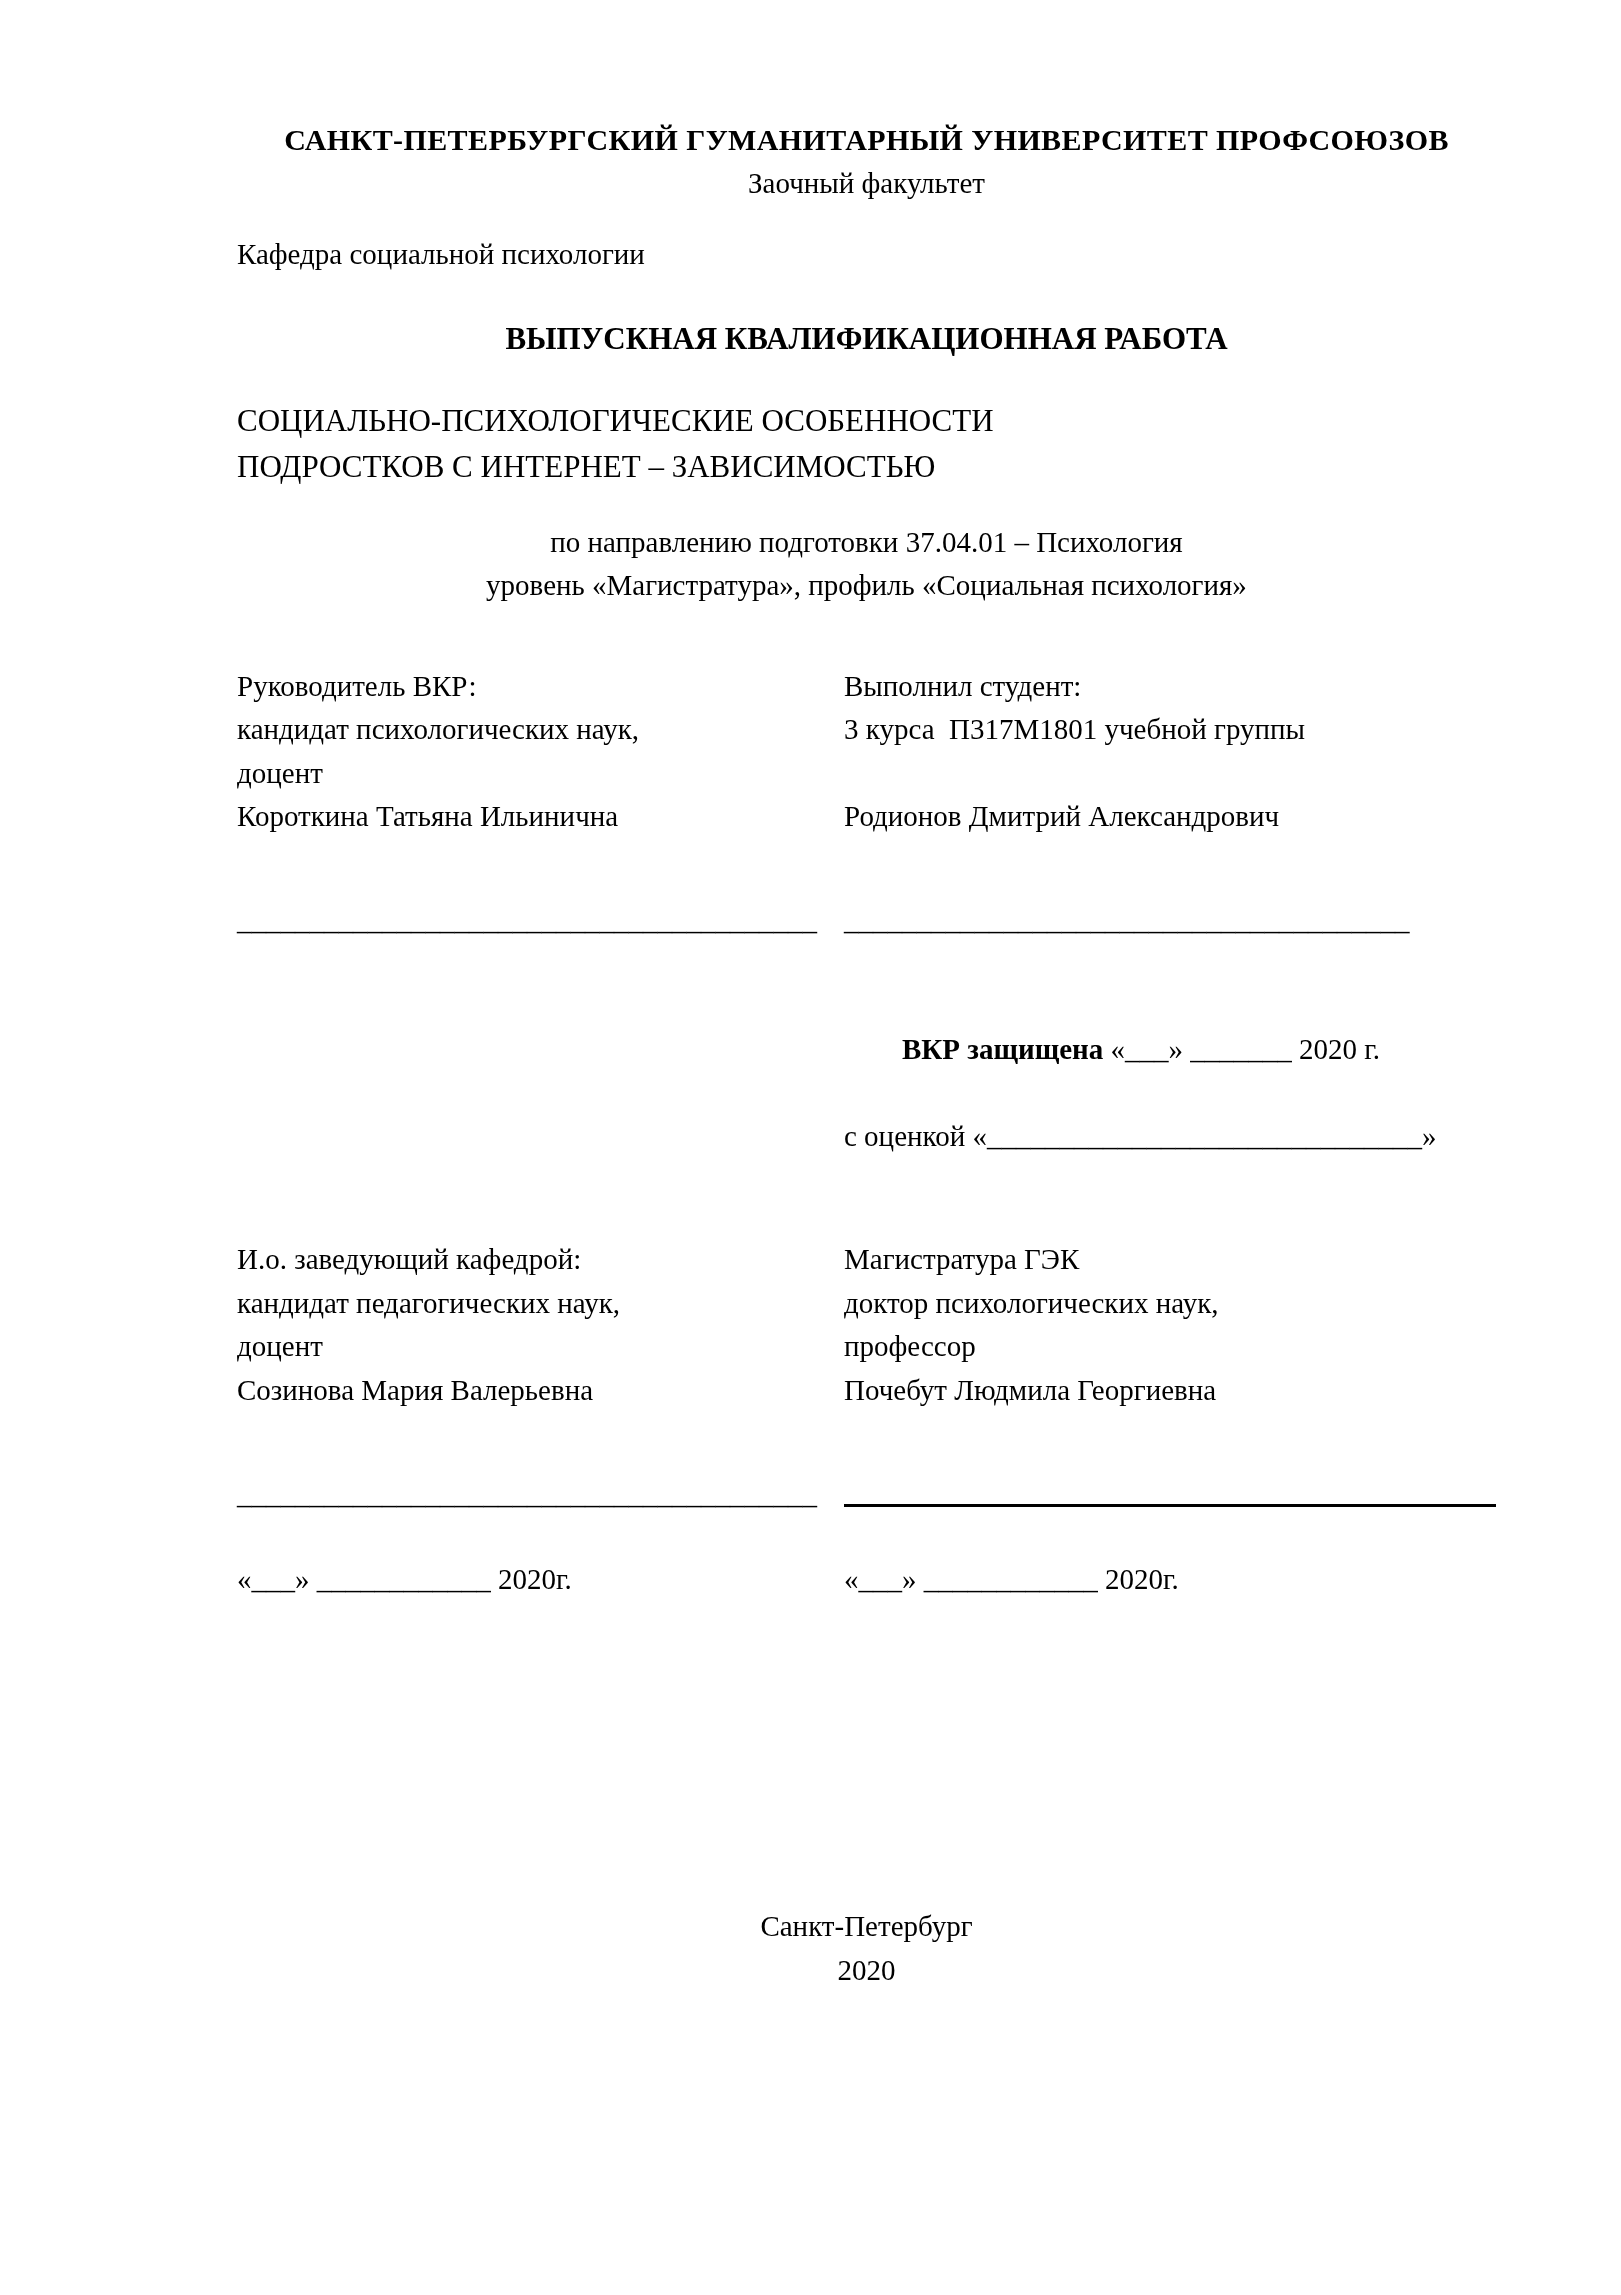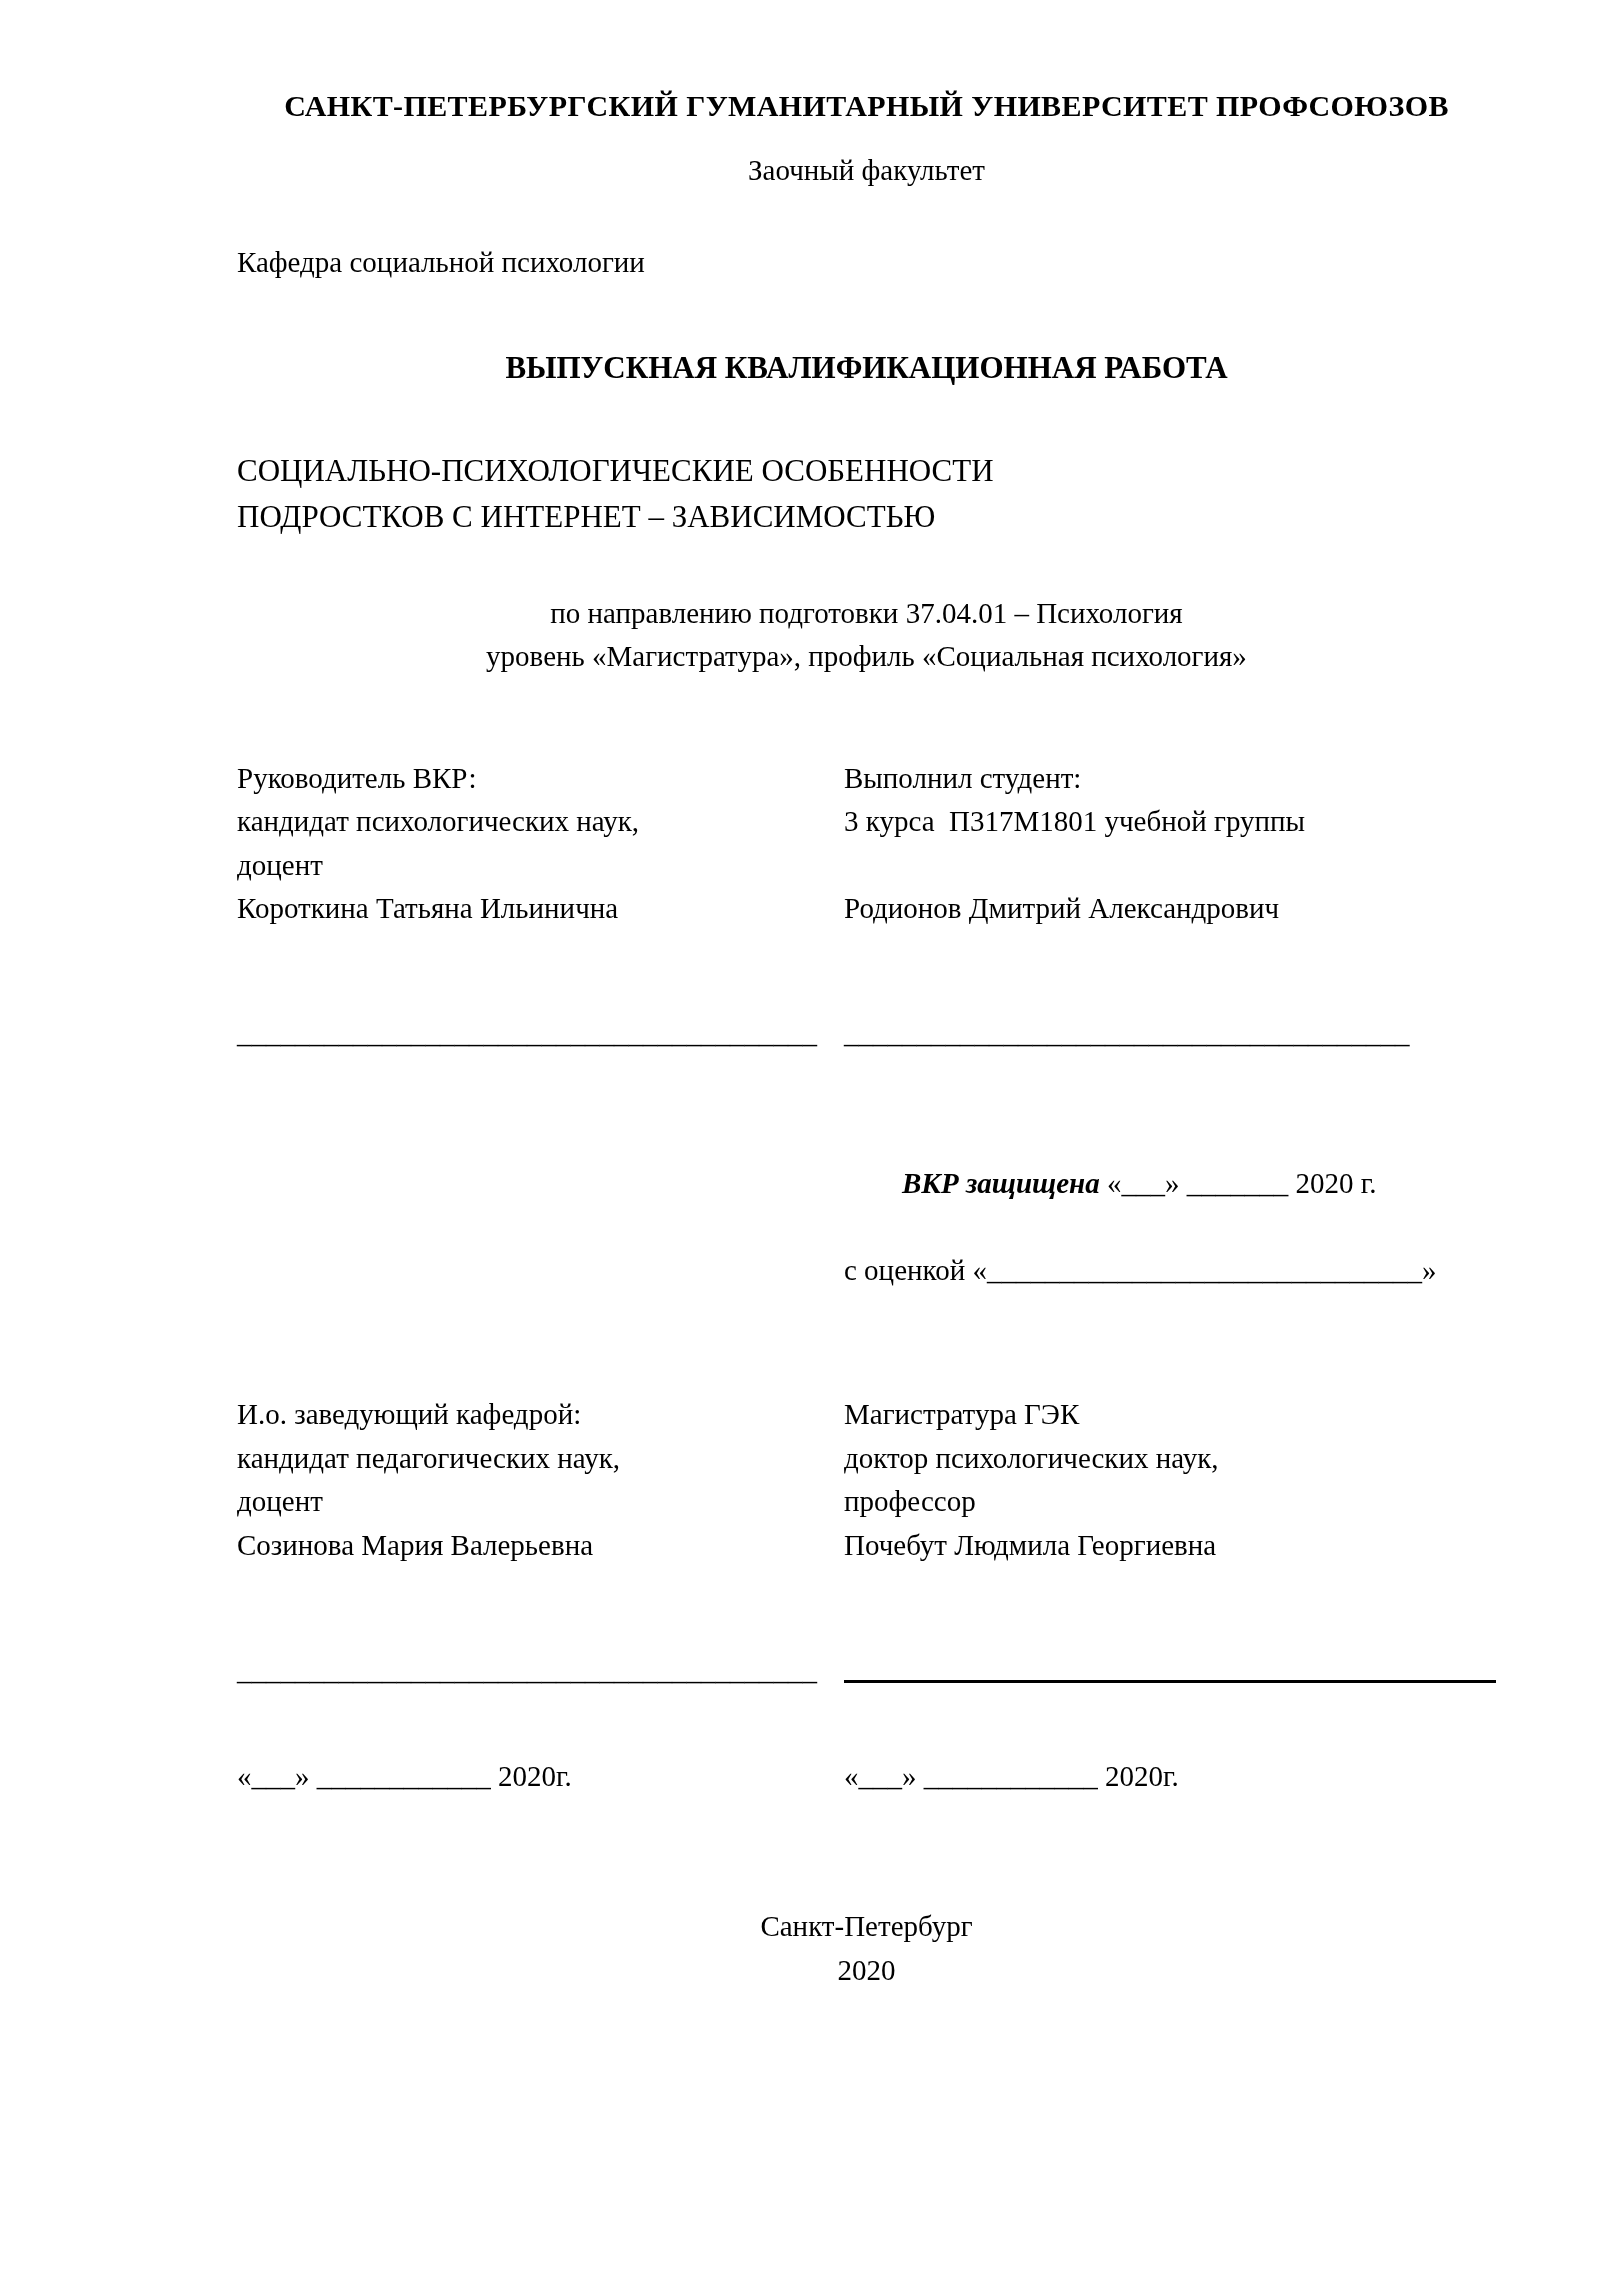--- a/index.html
+++ b/index.html
@@ -3,30 +3,29 @@
 <meta charset="utf-8">
 <style>
   html, body { margin: 0; padding: 0; background: #e8e8e8; }
   .page {
     position: relative;
     width: 1622px;
     height: 2295px;
     margin: 0 auto;
     background: #ffffff;
     box-sizing: border-box;
-    padding: 83px 126px 0 237px;
+    padding: 117px 126px 0 237px;
     font-family: "Liberation Serif", serif;
     font-size: 29px;
     line-height: 1.5;
     color: #000000;
     display: flex;
     flex-direction: column;
-    gap: 21px;
   }
-  .bold   { font-weight: bold; font-style: italic; }
+  .bold   { font-weight: bold; }
 
   .university {
     font-weight: bold;
     text-align: center;
     font-size: 30px;
     letter-spacing: 0.4px;
   }
   .faculty { text-align: center; }
   .department { text-align: left; margin-top: 27px; }
 

